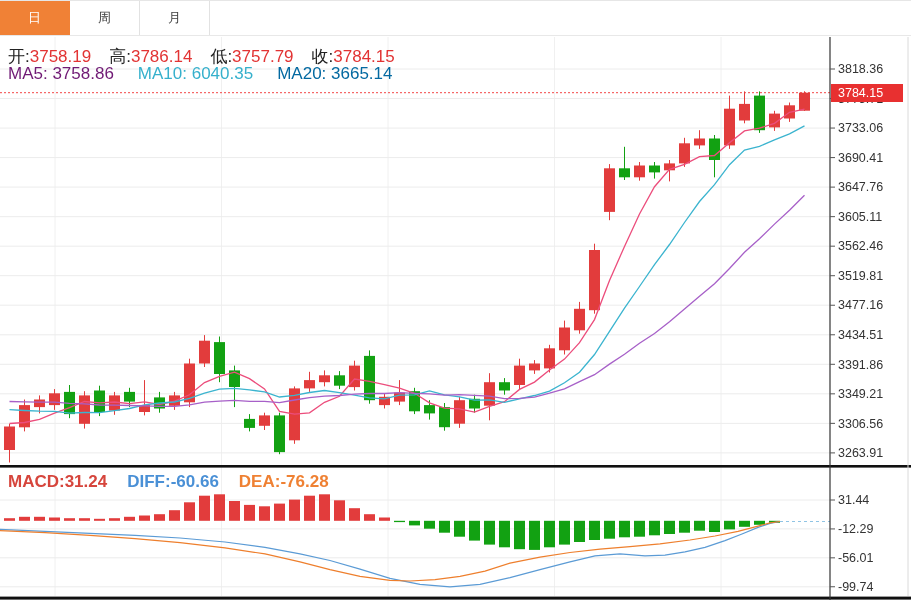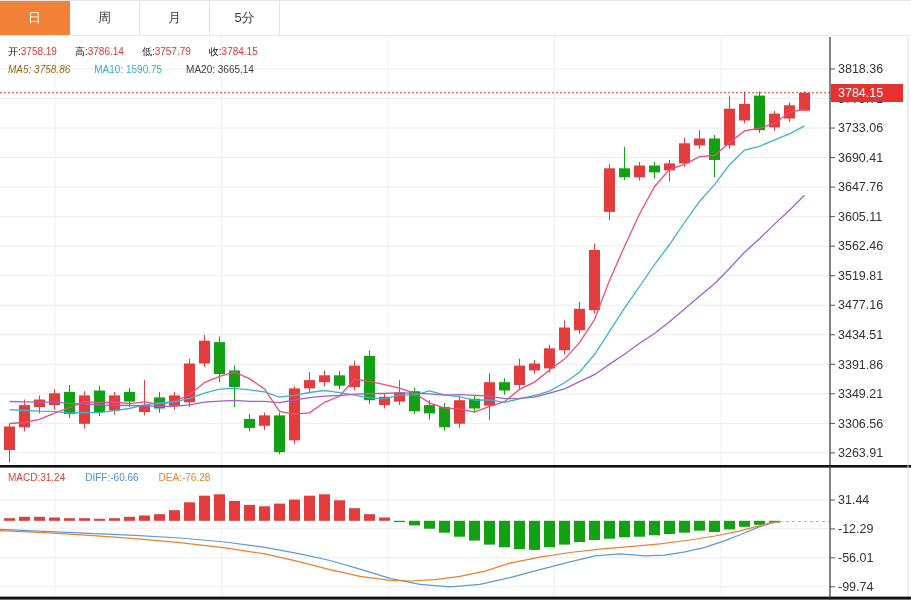--- a/index.html
+++ b/index.html
@@ -4,46 +4,45 @@
 <style>
   html,body{margin:0;padding:0;background:#fff;font-family:"Liberation Sans",sans-serif;}
   .app{position:relative;width:911px;height:601px;overflow:hidden;background:#fff;}
   .tabbar{position:absolute;top:0;left:0;width:911px;height:36px;display:flex;
           border-top:1px solid #e6e6e6;border-bottom:1px solid #e8e8e8;box-sizing:border-box;background:#fff;z-index:3;}
   .tab{width:70px;box-sizing:border-box;border-right:1px solid #e2e2e2;text-align:center;
        line-height:33px;font-size:13px;color:#404040;cursor:pointer;background:#fff;}
   .tab.active{background:#f08136;color:#fff;border-right:1px solid #f08136;}
   svg{position:absolute;left:0;top:0;}
   svg text{font-family:"Liberation Sans",sans-serif;}
-  .legend{position:absolute;left:8px;font-size:10px;white-space:nowrap;z-index:2;}
+  .legend{position:absolute;left:8px;font-size:17px;white-space:nowrap;z-index:2;}
   .l1{top:45px;}
   .l1 .lab{color:#222;}
   .l1 .val{color:#e23333;margin-right:18px;}
   .l2{top:64px;}
   .l2 span{margin-right:24px;}
-  .ma5{color:#a16207;font-style:italic;}
+  .ma5{color:#701a75;}
   .ma10{color:#35b0cc;}
-  .ma20{color:#404040;}
-  .l3{top:472px;}
+  .ma20{color:#0369a1;}
+  .l3{top:472px;font-weight:bold;}
   .macdv{color:#d6453c;margin-right:20px;}
   .diffv{color:#4a90d6;margin-right:20px;}
   .deav{color:#ef8133;}
   .price-tag{position:absolute;left:831px;top:83.5px;width:65px;height:18.5px;background:#e83030;
              color:#fff;font-size:12.5px;line-height:18.5px;padding-left:7px;z-index:2;}
 </style>
 </head>
 <body>
 
 <div class="app">
 
   <div class="tabbar">
     <div class="tab active">日</div>
     <div class="tab">周</div>
     <div class="tab">月</div>
-    <div class="tab">5分</div>
   </div>
 
   <svg id="chart-svg" width="911" height="601" viewBox="0 0 911 601">
       <line x1="55" y1="37" x2="55" y2="596" stroke="#f0f0f0" stroke-width="1"></line>
       <line x1="221.5" y1="37" x2="221.5" y2="596" stroke="#f0f0f0" stroke-width="1"></line>
       <line x1="388" y1="37" x2="388" y2="596" stroke="#f0f0f0" stroke-width="1"></line>
       <line x1="554.5" y1="37" x2="554.5" y2="596" stroke="#f0f0f0" stroke-width="1"></line>
       <line x1="721" y1="37" x2="721" y2="596" stroke="#f0f0f0" stroke-width="1"></line>
       <line x1="0" y1="69.0" x2="830" y2="69.0" stroke="#ececec" stroke-width="1"></line>
       <line x1="0" y1="98.5" x2="830" y2="98.5" stroke="#ececec" stroke-width="1"></line>
@@ -270,21 +269,21 @@
       <text x="838" y="562.0" font-size="12.5" fill="#333333">-56.01</text>
       <line x1="830" y1="586.758062" x2="835" y2="586.758062" stroke="#555" stroke-width="1"></line>
       <text x="838" y="591.0" font-size="12.5" fill="#333333">-99.74</text>
     </svg>
 
   <div class="legend l1">
     <span class="lab">开:</span><span class="val">3758.19</span><span class="lab">高:</span><span class="val">3786.14</span><span class="lab">低:</span><span class="val">3757.79</span><span class="lab">收:</span><span class="val">3784.15</span>
   </div>
 
   <div class="legend l2">
-    <span class="ma5">MA5: 3758.86</span><span class="ma10">MA10: 1590.75</span><span class="ma20">MA20: 3665.14</span>
+    <span class="ma5">MA5: 3758.86</span><span class="ma10">MA10: 6040.35</span><span class="ma20">MA20: 3665.14</span>
   </div>
 
   <div class="legend l3">
     <span class="macdv">MACD:31.24</span><span class="diffv">DIFF:-60.66</span><span class="deav">DEA:-76.28</span>
   </div>
 
   <div class="price-tag">3784.15</div>
 
 </div>
 

